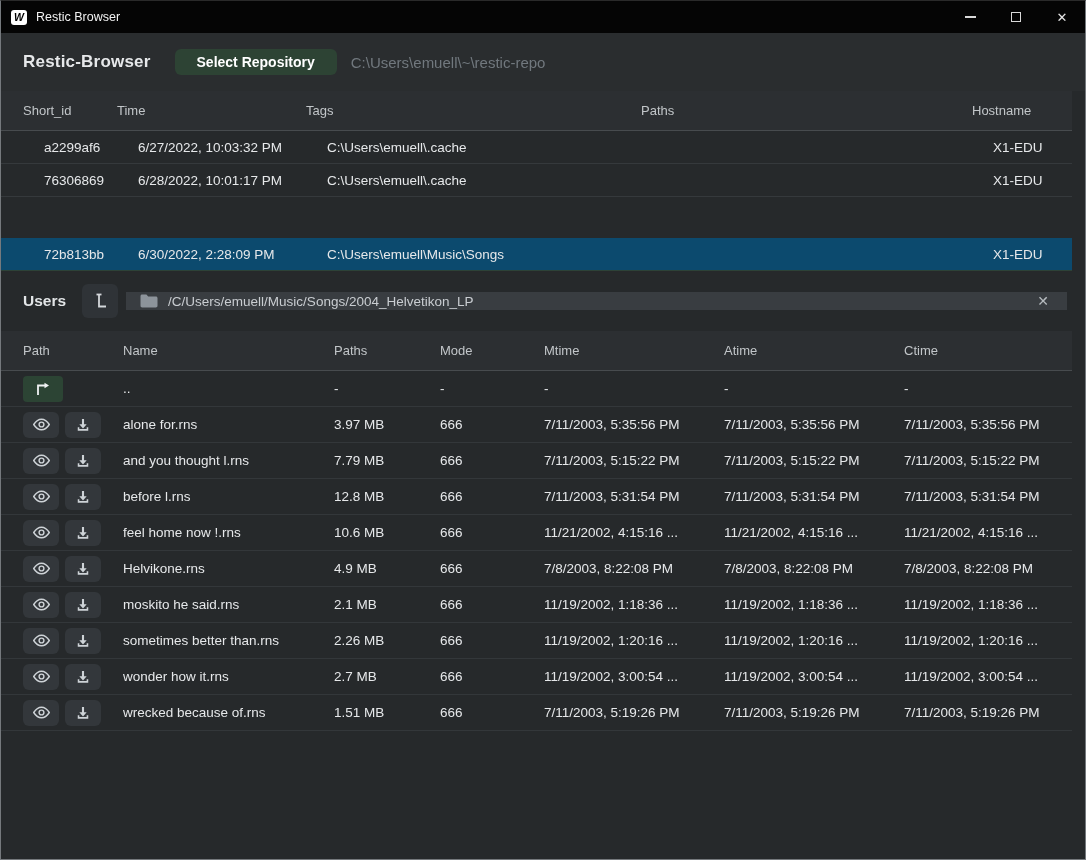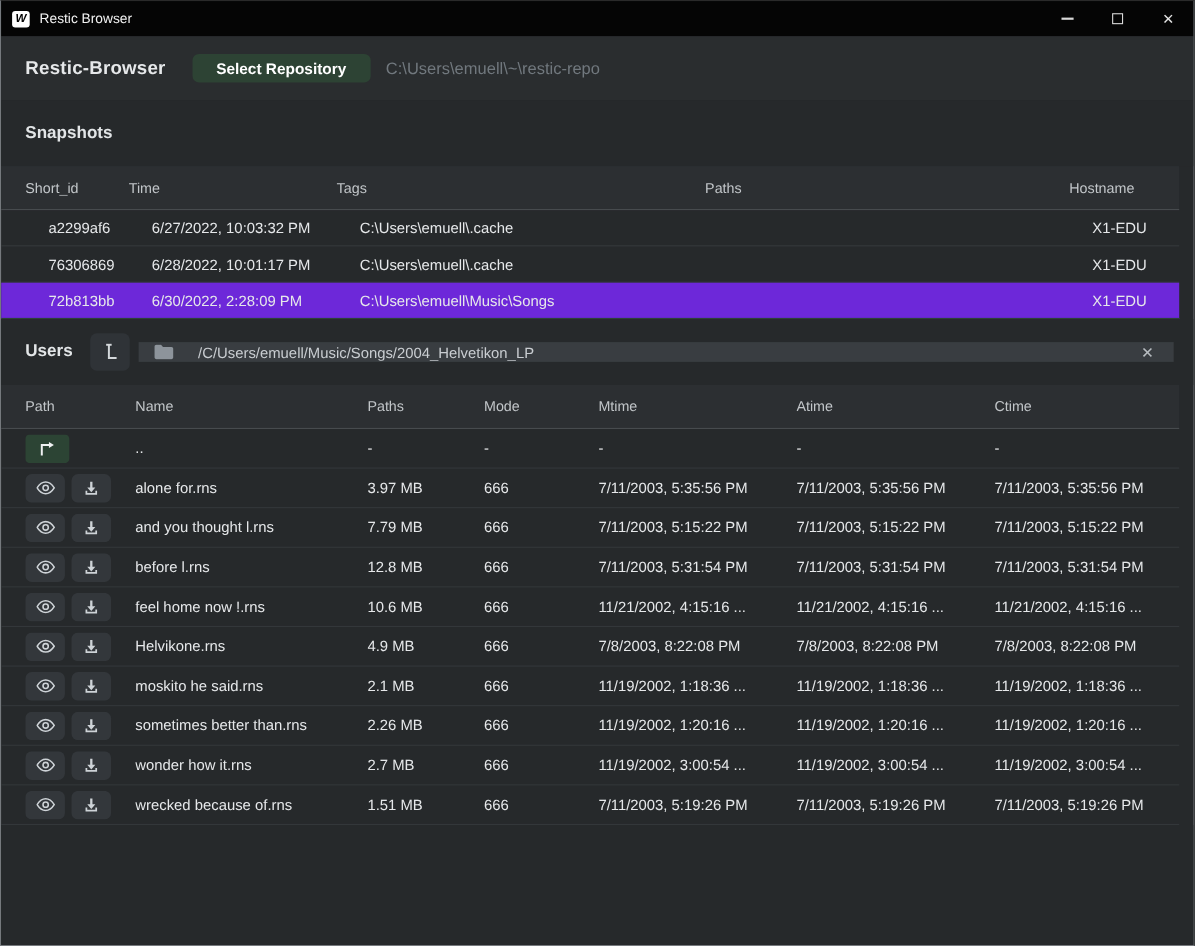--- a/index.html
+++ b/index.html
@@ -73,21 +73,21 @@
 
   .table-head {
     height: 40px; flex: 0 0 40px;
     background: #2c2f32;
     color: #c2c6c9; font-size: 13px;
     border-bottom: 1px solid #474b4e;
   }
   .cell { font-size: 13.5px; color: #e6e8ea; white-space: nowrap; overflow: hidden; }
 
   .snap-row { height: 33px; flex: 0 0 33px; border-bottom: 1px solid #35393c; background: transparent; padding-left: 43px; }
-  .snap-row.selected { background: #6d28d9; border-bottom-color: #2d4237; }
+  .snap-row.selected { background: #0c4a6e; border-bottom-color: #2d4237; margin-top: 41px; }
 
   .file-row { height: 36px; flex: 0 0 36px; border-bottom: 1px solid #33373a; }
 
   .path-cell { display: flex; align-items: center; gap: 6px; }
   .icon-btn {
     width: 36px; height: 26px;
     background: #33373b; border: none; border-radius: 6px;
     display: inline-flex; align-items: center; justify-content: center;
     color: #ced3d7; cursor: pointer; padding: 0;
   }
@@ -103,21 +103,21 @@
   .root-btn {
     width: 36px; height: 34px;
     background: #2f3337; border: none; border-radius: 6px;
     display: inline-flex; align-items: center; justify-content: center;
     color: #d4d8db; cursor: pointer; margin-left: 8px;
   }
   .path-field {
     flex: 1; height: 18px;
     background: #393d41; border-radius: 0;
     display: flex; align-items: center;
-    padding: 0 14px; gap: 22px;
+    padding: 0 14px; gap: 10px;
   }
   .path-field-text { color: #c9cdd1; font-size: 13.5px; white-space: nowrap; overflow: hidden; }
   .clear-btn {
     margin-left: auto; background: transparent; border: none;
     color: #b7bcc0; font-size: 14px; cursor: pointer; line-height: 1; padding: 2px 4px;
   }
 
   .filler { flex: 1 1 auto; background: #26292b; }
   svg { display: block; }
 </style>
@@ -141,23 +141,20 @@
         </button>
     </div>
   </div>
 
   <div class="app-header">
     <span class="app-title">Restic-Browser</span>
     <button class="select-repo-btn">Select Repository</button>
     <span class="repo-path">C:\Users\emuell\~\restic-repo</span>
   </div>
 
-  <div class="section-band">
-    <span class="section-title">Snapshots</span>
-  </div>
 
   <div class="grid-row snap-grid table-head">
     <div class="cell" style="font-size:13px;color:#c2c6c9;">Short_id</div>
     <div class="cell" style="font-size:13px;color:#c2c6c9;">Time</div>
     <div class="cell" style="font-size:13px;color:#c2c6c9;">Tags</div>
     <div class="cell" style="font-size:13px;color:#c2c6c9;">Paths</div>
     <div class="cell" style="font-size:13px;color:#c2c6c9;">Hostname</div>
   </div>
 
   <div>

